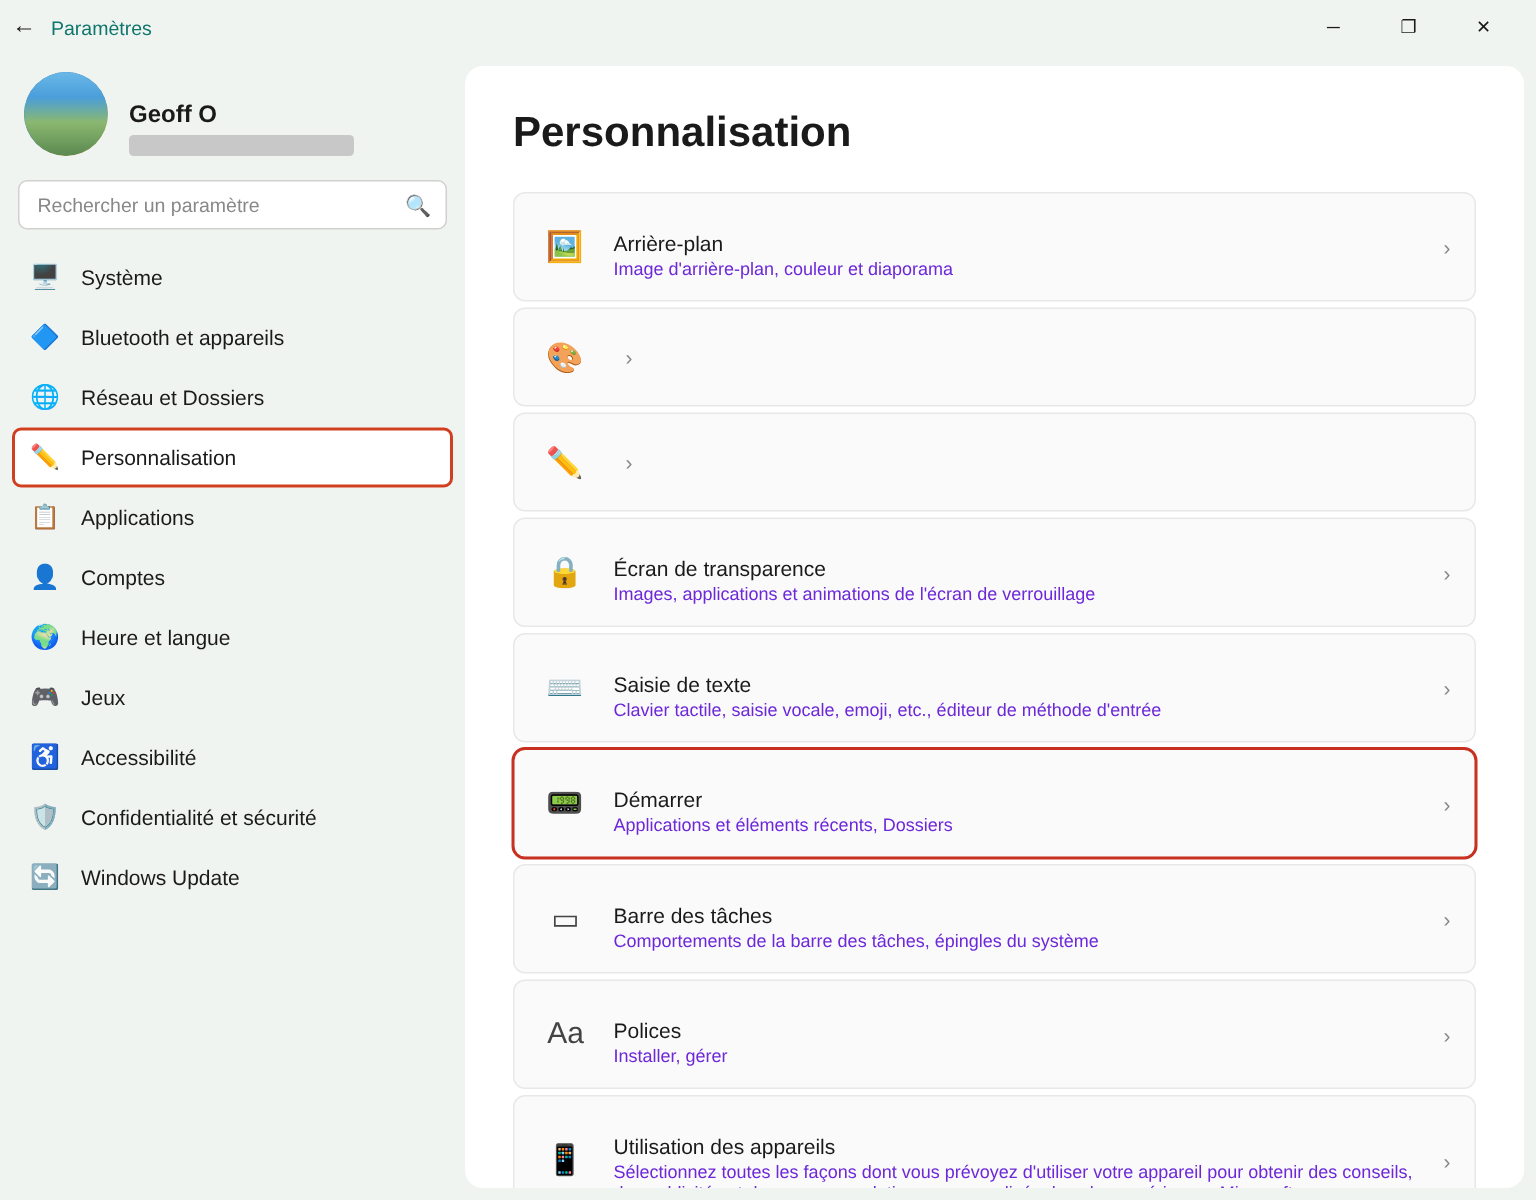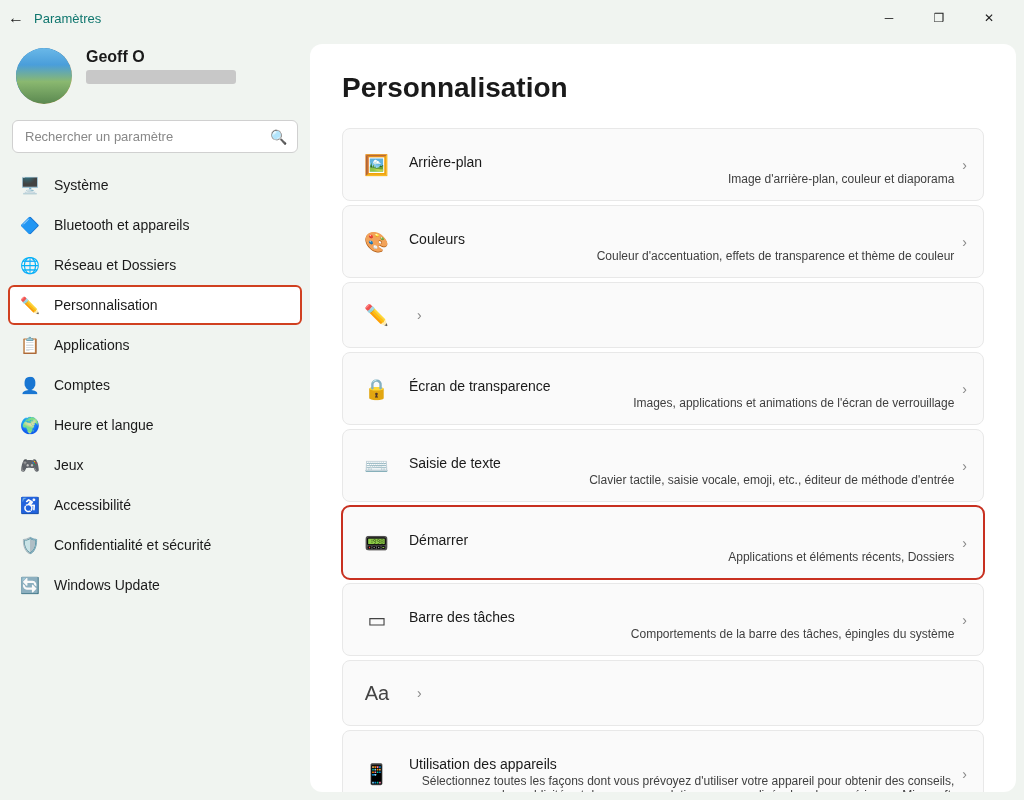--- a/index.html
+++ b/index.html
@@ -64,21 +64,21 @@
       background: #f0f4f0;
       padding: 0 8px 16px 8px;
       overflow-y: auto;
       display: flex;
       flex-direction: column;
     }
 
     
     .user-profile {
       display: flex;
-      align-items: flex-start;
+      align-items: flex-end;
       gap: 14px;
       padding: 12px 8px 16px 8px;
     }
     .avatar {
       width: 56px;
       height: 56px;
       border-radius: 50%;
       background: linear-gradient(135deg, #4a9eda 0%, #1a6ea8 40%, #c8a870 70%, #e8c878 100%);
       flex-shrink: 0;
       overflow: hidden;
@@ -212,22 +212,21 @@
       margin-top: 11px;
     }
     .settings-item-title {
       font-size: 14px;
       font-weight: 500;
       color: #1a1a1a;
       margin-bottom: 2px;
     }
     .settings-item-desc {
       font-size: 12px;
-      color: #404040;
-      text-align: right;
+      color: #6d28d9;
     }
     .settings-item-chevron {
       color: #888;
       font-size: 14px;
       margin-left: 8px;
     }
 
     
     ::-webkit-scrollbar { width: 6px; }
     ::-webkit-scrollbar-thumb { background: #c0c0c0; border-radius: 3px; }
@@ -335,24 +334,20 @@
         <div class="settings-item">
     <div class="settings-item-icon">🖼️</div>
     <div class="settings-item-text">
       <div class="settings-item-title">Arrière-plan</div>
       <div class="settings-item-desc">Image d'arrière-plan, couleur et diaporama</div>
     </div>
     <span class="settings-item-chevron">›</span>
   </div>
         <div class="settings-item">
     <div class="settings-item-icon">🎨</div>
-    <div class="settings-item-text">
-      <div class="settings-item-title">Couleurs</div>
-      <div class="settings-item-desc">Couleur d'accentuation, effets de transparence et thème de couleur</div>
-    </div>
     <span class="settings-item-chevron">›</span>
   </div>
         <div class="settings-item">
     <div class="settings-item-icon">✏️</div>
     <span class="settings-item-chevron">›</span>
   </div>
         <div class="settings-item">
     <div class="settings-item-icon">🔒</div>
     <div class="settings-item-text">
       <div class="settings-item-title">Écran de transparence</div>
@@ -379,20 +374,24 @@
         <div class="settings-item">
     <div class="settings-item-icon">▭</div>
     <div class="settings-item-text">
       <div class="settings-item-title">Barre des tâches</div>
       <div class="settings-item-desc">Comportements de la barre des tâches, épingles du système</div>
     </div>
     <span class="settings-item-chevron">›</span>
   </div>
         <div class="settings-item">
     <div class="settings-item-icon">Aa</div>
+    <div class="settings-item-text">
+      <div class="settings-item-title">Polices</div>
+      <div class="settings-item-desc">Installer, gérer</div>
+    </div>
     <span class="settings-item-chevron">›</span>
   </div>
         <div class="settings-item">
     <div class="settings-item-icon">📱</div>
     <div class="settings-item-text">
       <div class="settings-item-title">Utilisation des appareils</div>
       <div class="settings-item-desc">Sélectionnez toutes les façons dont vous prévoyez d'utiliser votre appareil pour obtenir des conseils, des publicités et des recommandations personnalisés dans les expériences Microsoft.</div>
     </div>
     <span class="settings-item-chevron">›</span>
   </div>

